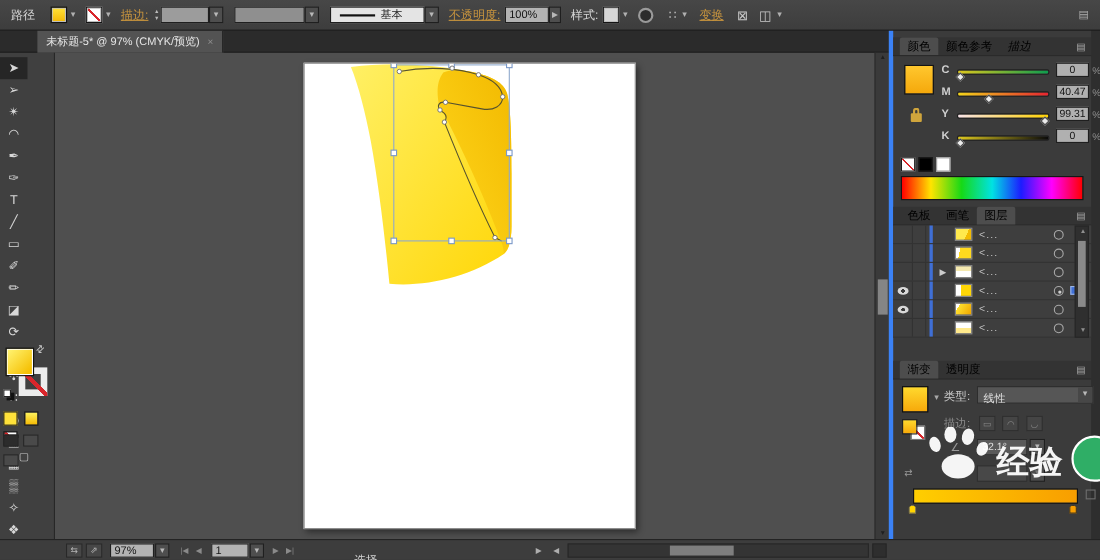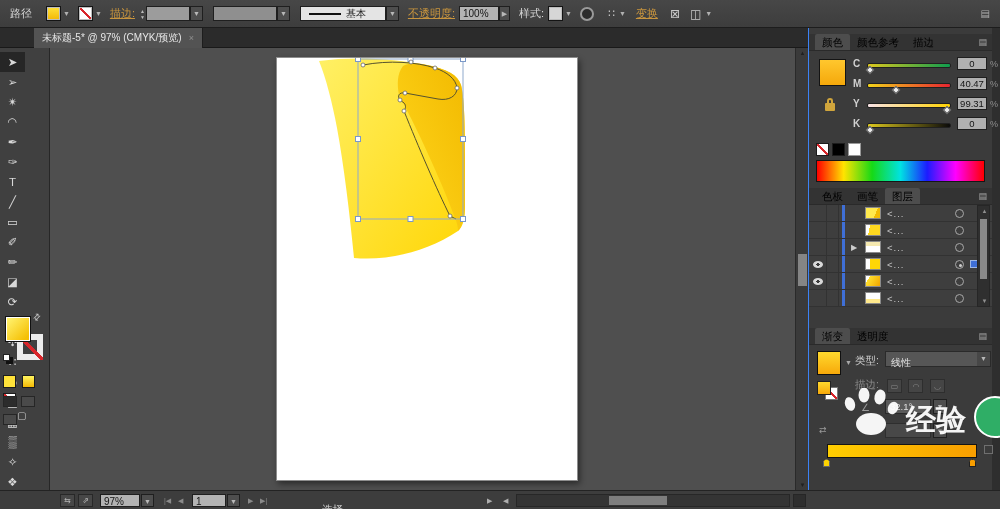--- a/index.html
+++ b/index.html
@@ -26,21 +26,21 @@
   .slash{background:linear-gradient(45deg,transparent 45%,#d8262b 45%,#d8262b 55%,transparent 55%)}
   .mini{width:13px;height:13px;border:1px solid #1c1c1c;display:inline-block}
   .dmode{width:14px;height:11px;background:#4a4a4a;border:1px solid #262626;display:inline-block}
   
   #canvas{left:50px;top:48px;width:758px;height:442px;background:#4f4f4f}
   #artboard{left:226px;top:9px;width:302px;height:424px;background:#ffffff;border:1px solid #8d8d8d;box-shadow:2px 3px 6px rgba(0,0,0,.45)}
   #vscroll{right:0;top:0;width:13px;height:442px;background:#3a3a3a;border-left:1px solid #2a2a2a}
   #vscroll .thumb{left:2px;top:206px;width:9px;height:32px;background:#858585}
   .scrollarrow{width:13px;height:10px;color:#1f1f1f;font-size:6px;text-align:center;line-height:10px}
   
-  #dock{left:808px;top:28px;width:184px;height:462px;background:#3b3b3b;border-left:1px solid #3b82f6}
+  #dock{left:808px;top:28px;width:184px;height:462px;background:#3b3b3b;border-left:4px solid #3b82f6}
   .phdr{height:17px;display:flex;align-items:flex-end;padding-left:6px;background:#333333;border-bottom:1px solid #2a2a2a;position:relative}
   .ptab{font-size:10.5px;line-height:16px;padding:0 7px;border-radius:2px 2px 0 0;white-space:nowrap}
   .pmenu{position:absolute;right:5px;top:3px;color:#a8a8a8;font-size:9px}
   .chrow{height:20px;position:relative}
   .chlabel{position:absolute;left:44px;top:3px;font-size:10px;font-weight:bold;color:#d0d0d0}
   .chtrack{position:absolute;left:58px;top:8px;width:84px;height:5px;border-radius:2px;border:1px solid #202020}
   .chthumb{position:absolute;top:3px;width:6px;height:6px;margin-left:-3px;background:#ececec;border:1px solid #4a4a4a;transform:rotate(45deg)}
   .chval{position:absolute;left:148px;top:2px;width:30px;height:13px;background:#b0b0b0;border:1px solid #1f1f1f;color:#141414;font-size:9.5px;text-align:center;line-height:12px}
   .chpct{position:absolute;left:181px;top:4px;font-size:9px;color:#8f8f8f}
   .lrow{height:17px;position:relative;border-bottom:1px solid #323232;background:#3e3e3e}
@@ -235,21 +235,21 @@
 
 <div id="dock" class="abs">
 
   <div class="abs" style="left:0;top:6px;right:0">
     <div class="phdr">
 
         <span class="ptab" style="background: rgb(77, 77, 77);">颜色</span>
 
         <span class="ptab" style="background: transparent;">颜色参考</span>
 
-        <span class="ptab" style="background: transparent;">描边</span>
+        <span class="ptab" style="background: transparent; font-style: italic;">描边</span>
 
       <span class="pmenu">▤</span>
     </div>
     <div style="position:relative;height:136px">
       <span class="abs" style="left: 10px; top: 8px; width: 27px; height: 27px; border: 1px solid rgb(20, 20, 20); background: linear-gradient(rgb(255, 199, 46), rgb(245, 168, 11));"></span>
       <span class="abs" style="left:16px;top:52px;width:10px;height:8px;background:#d0a53c;border-radius:1px"></span>
       <span class="abs" style="left:18px;top:47px;width:6px;height:6px;border:2px solid #d0a53c;border-bottom:none;border-radius:4px 4px 0 0"></span>
       <div class="abs" style="left:0;top:4px;right:0">
 
           <div class="chrow">

